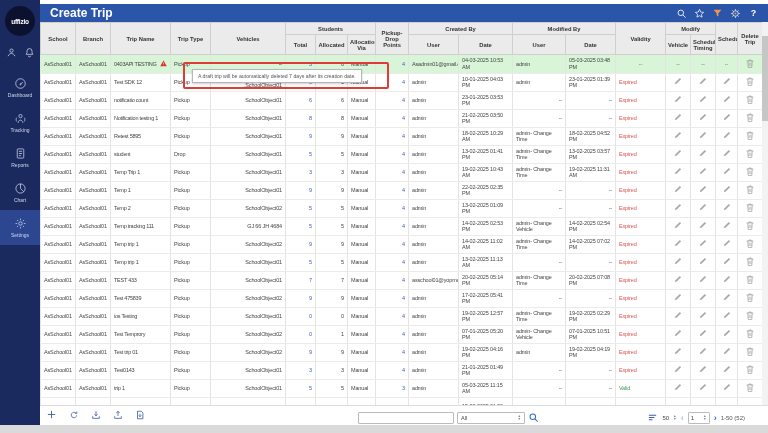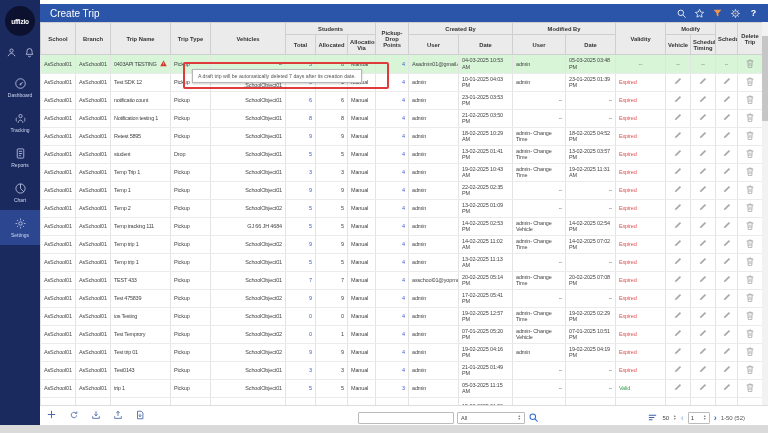--- a/index.html
+++ b/index.html
@@ -16,21 +16,21 @@
   .side-duo svg { display:block; }
   .nav { margin-top:12px; display:flex; flex-direction:column; width:40px; }
   .nav-item { display:flex; flex-direction:column; align-items:center; gap:2px;
     color:#ccd5f0; font-size:5px; padding:7px 0; cursor:pointer; }
   .nav-item.active { background:var(--sidebar_active); }
   .nav-item svg { display:block; }
 
   
   .topbar { position:absolute; left:40px; top:4px; right:0; height:18px;
     background:var(--topbar_bg); color:#fff; display:flex; align-items:center; z-index:5; }
-  .topbar .title { font-size:10px; font-weight:normal; margin-left:10px; }
+  .topbar .title { font-size:12px; font-weight:bold; margin-left:10px; }
   .top-icons { margin-left:auto; display:flex; align-items:center; gap:7px; margin-right:9px; }
   .top-icons .ticon { display:flex; align-items:center; justify-content:center; width:11px; height:11px; cursor:pointer; }
   .help-q { color:#fff; font-size:9px; font-weight:bold; }
 
   
   .table-area { position:absolute; left:40px; top:22px; width:728px; z-index:2; }
   table { border-collapse:collapse; table-layout:fixed; width:722px; }
   thead th { background:#ebebeb; border:1px solid #cfcfcf; font-size:5.8px; color:#333;
     padding:1px 2px; text-align:center; font-weight:bold; overflow:hidden; }
   tr.g th { height:12px; }

